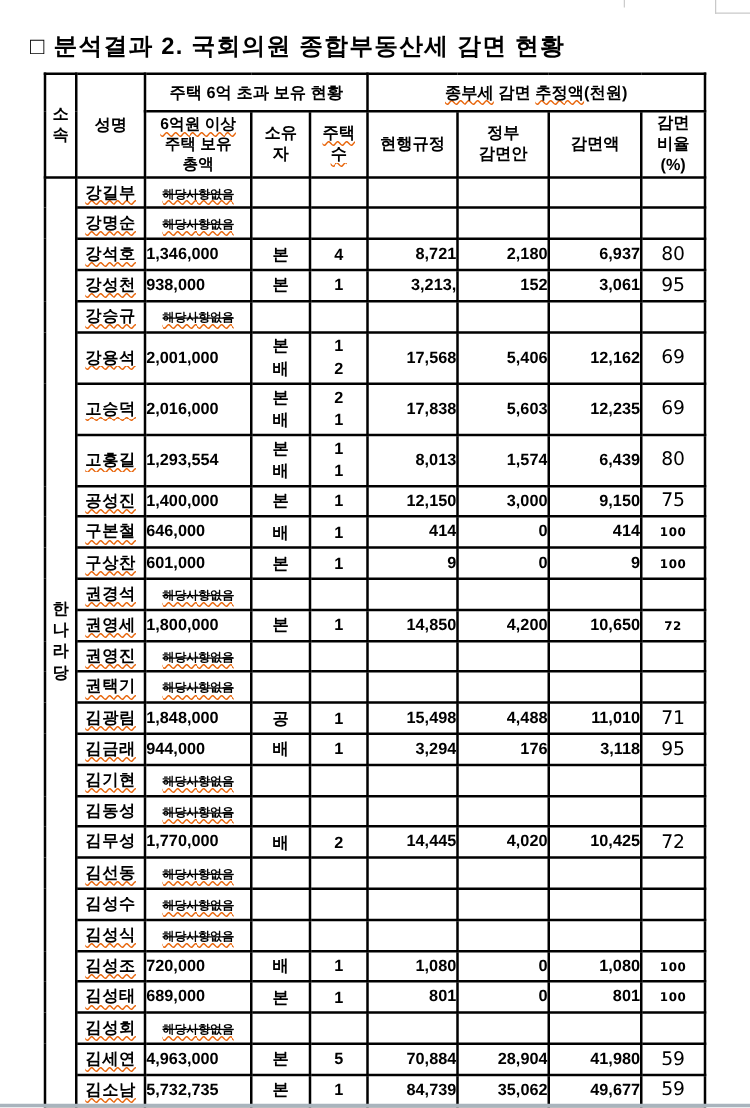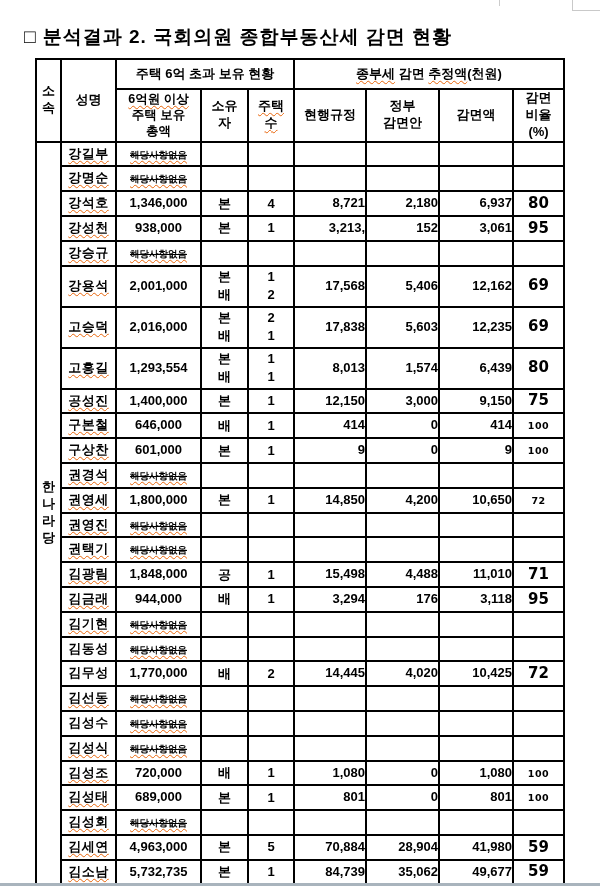--- a/index.html
+++ b/index.html
@@ -31,39 +31,39 @@
     font-weight:bold;font-size:13px;line-height:1.3;
     overflow:hidden;
   }
   thead tr.h1{height:30px;}
   thead tr.h2{height:44px;}
   tbody tr.single{height:24.8px;}
   tbody tr.dbl{height:41px;}
   th{text-align:center;}
   .cell-c{text-align:center;}
   .cell-num{text-align:right;padding-right:10px;}
-  .cell-total{text-align:center;padding-right:12px;}
+  .cell-total{text-align:left;padding-right:12px;}
   .cell-affil{
     text-align:center;word-break:break-all;line-height:25px;
     font-size:13px;letter-spacing:0;padding:0 2px;
   }
   .hdr-affil{word-break:break-all;line-height:22px;padding:0 2px;text-align:center;}
   .sq{
     text-decoration-line:underline;text-decoration-style:wavy;
     text-decoration-color:#e8650a;text-decoration-thickness:1px;
     text-underline-offset:2px;
   }
   .na-cell{text-align:center;}
   .na-inner{
     font-size:9.5px;font-weight:bold;letter-spacing:0;
     text-decoration-line:line-through;text-decoration-thickness:1px;text-decoration-color:#000;
   }
   .name-cell{text-align:center;letter-spacing:0.5px;}
   .ratio-lg{
-    font-family:"DejaVu Sans",sans-serif;font-weight:700;font-size:15px;
+    font-family:"DejaVu Sans",sans-serif;font-weight:400;font-size:15px;
   }
   .ratio-sm{
     font-family:"DejaVu Sans",sans-serif;font-weight:600;font-size:9.5px;letter-spacing:0.5px;
   }
   .two-line div{line-height:18px;}
 </style>
 </head>
 <body>
 
 <div class="corner-mark"></div>

